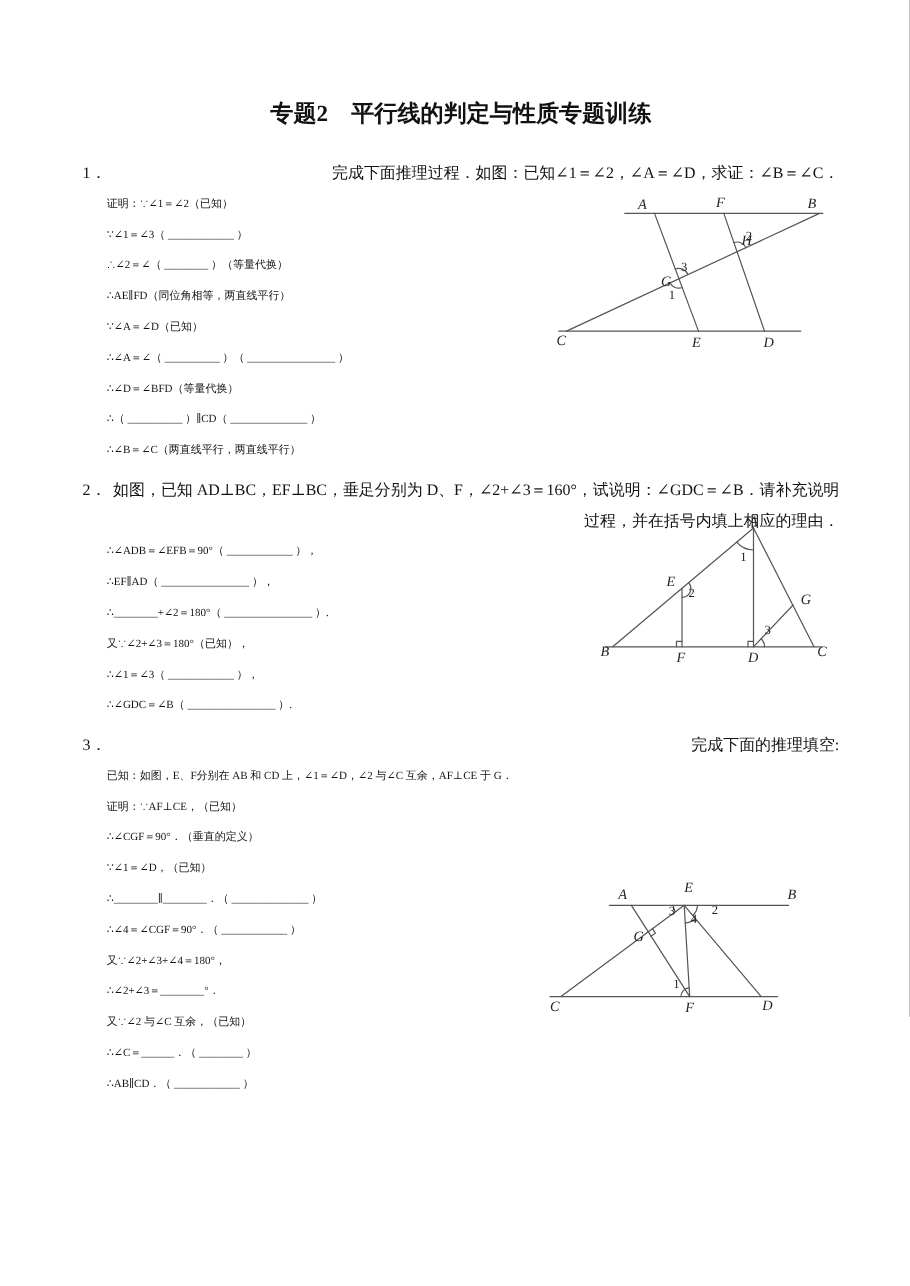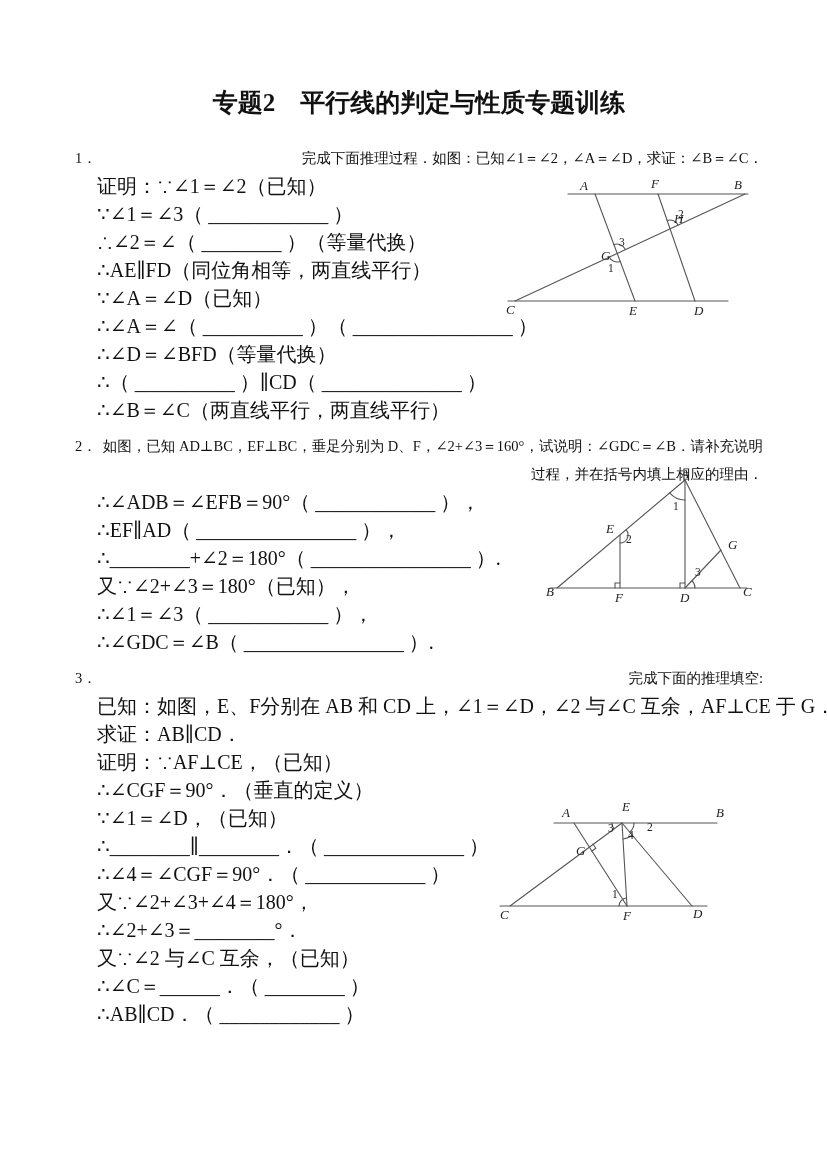--- a/index.html
+++ b/index.html
@@ -9,30 +9,30 @@
     margin:0 auto;
     background:#ffffff;
     color:#111;
     font-family:"Liberation Serif","DejaVu Serif",serif;
     overflow:hidden;
   }
   .content{padding:88px 64px 0 75px;}
   .title{
     margin:0 0 26px 0;
     text-align:center;
-    font-size:25px;
+    font-size:21px;
     font-weight:bold;
     line-height:30px;
   }
   .problem{margin-top:8px;}
   .problem-head{display:flex;font-size:14.5px;line-height:28px;}
   .problem-head .num{flex:0 0 22px;}
   .problem-head .intro{flex:1;text-align:right;}
   .problem-body{margin-left:22px;}
-  .pl{font-size:20px;line-height:28px;height:28px;white-space:nowrap;}
+  .pl{font-size:10px;line-height:28px;height:28px;white-space:nowrap;}
   .diagram{position:absolute;}
   .diagram line,.diagram path,.diagram polyline{
     stroke:#555;stroke-width:1.1;fill:none;stroke-linecap:round;
   }
   .diagram text{
     font-family:"Liberation Serif","DejaVu Serif",serif;
     font-style:italic;font-size:13px;fill:#222;
   }
   .diagram text.anum{font-style:normal;font-size:11.5px;}
 </style>
@@ -77,21 +77,20 @@
       </div>
     </section>
 
     <section class="problem">
       <div class="problem-head">
         <span class="num">3．</span>
         <span class="intro">完成下面的推理填空:</span>
       </div>
       <div class="problem-body">
         <div class="pl">已知：如图，E、F分别在 AB 和 CD 上，∠1＝∠D，∠2 与∠C 互余，AF⊥CE 于 G．</div>
-        <div class="pl">求证：AB∥CD．</div>
         <div class="pl">证明：∵AF⊥CE，（已知）</div>
         <div class="pl">∴∠CGF＝90°．（垂直的定义）</div>
         <div class="pl">∵∠1＝∠D，（已知）</div>
         <div class="pl">∴________∥________．（ ______________ ）</div>
         <div class="pl">∴∠4＝∠CGF＝90°．（ ____________ ）</div>
         <div class="pl">又∵∠2+∠3+∠4＝180°，</div>
         <div class="pl">∴∠2+∠3＝________°．</div>
         <div class="pl">又∵∠2 与∠C 互余，（已知）</div>
         <div class="pl">∴∠C＝______．（ ________ ）</div>
         <div class="pl">∴AB∥CD．（ ____________ ）</div>

